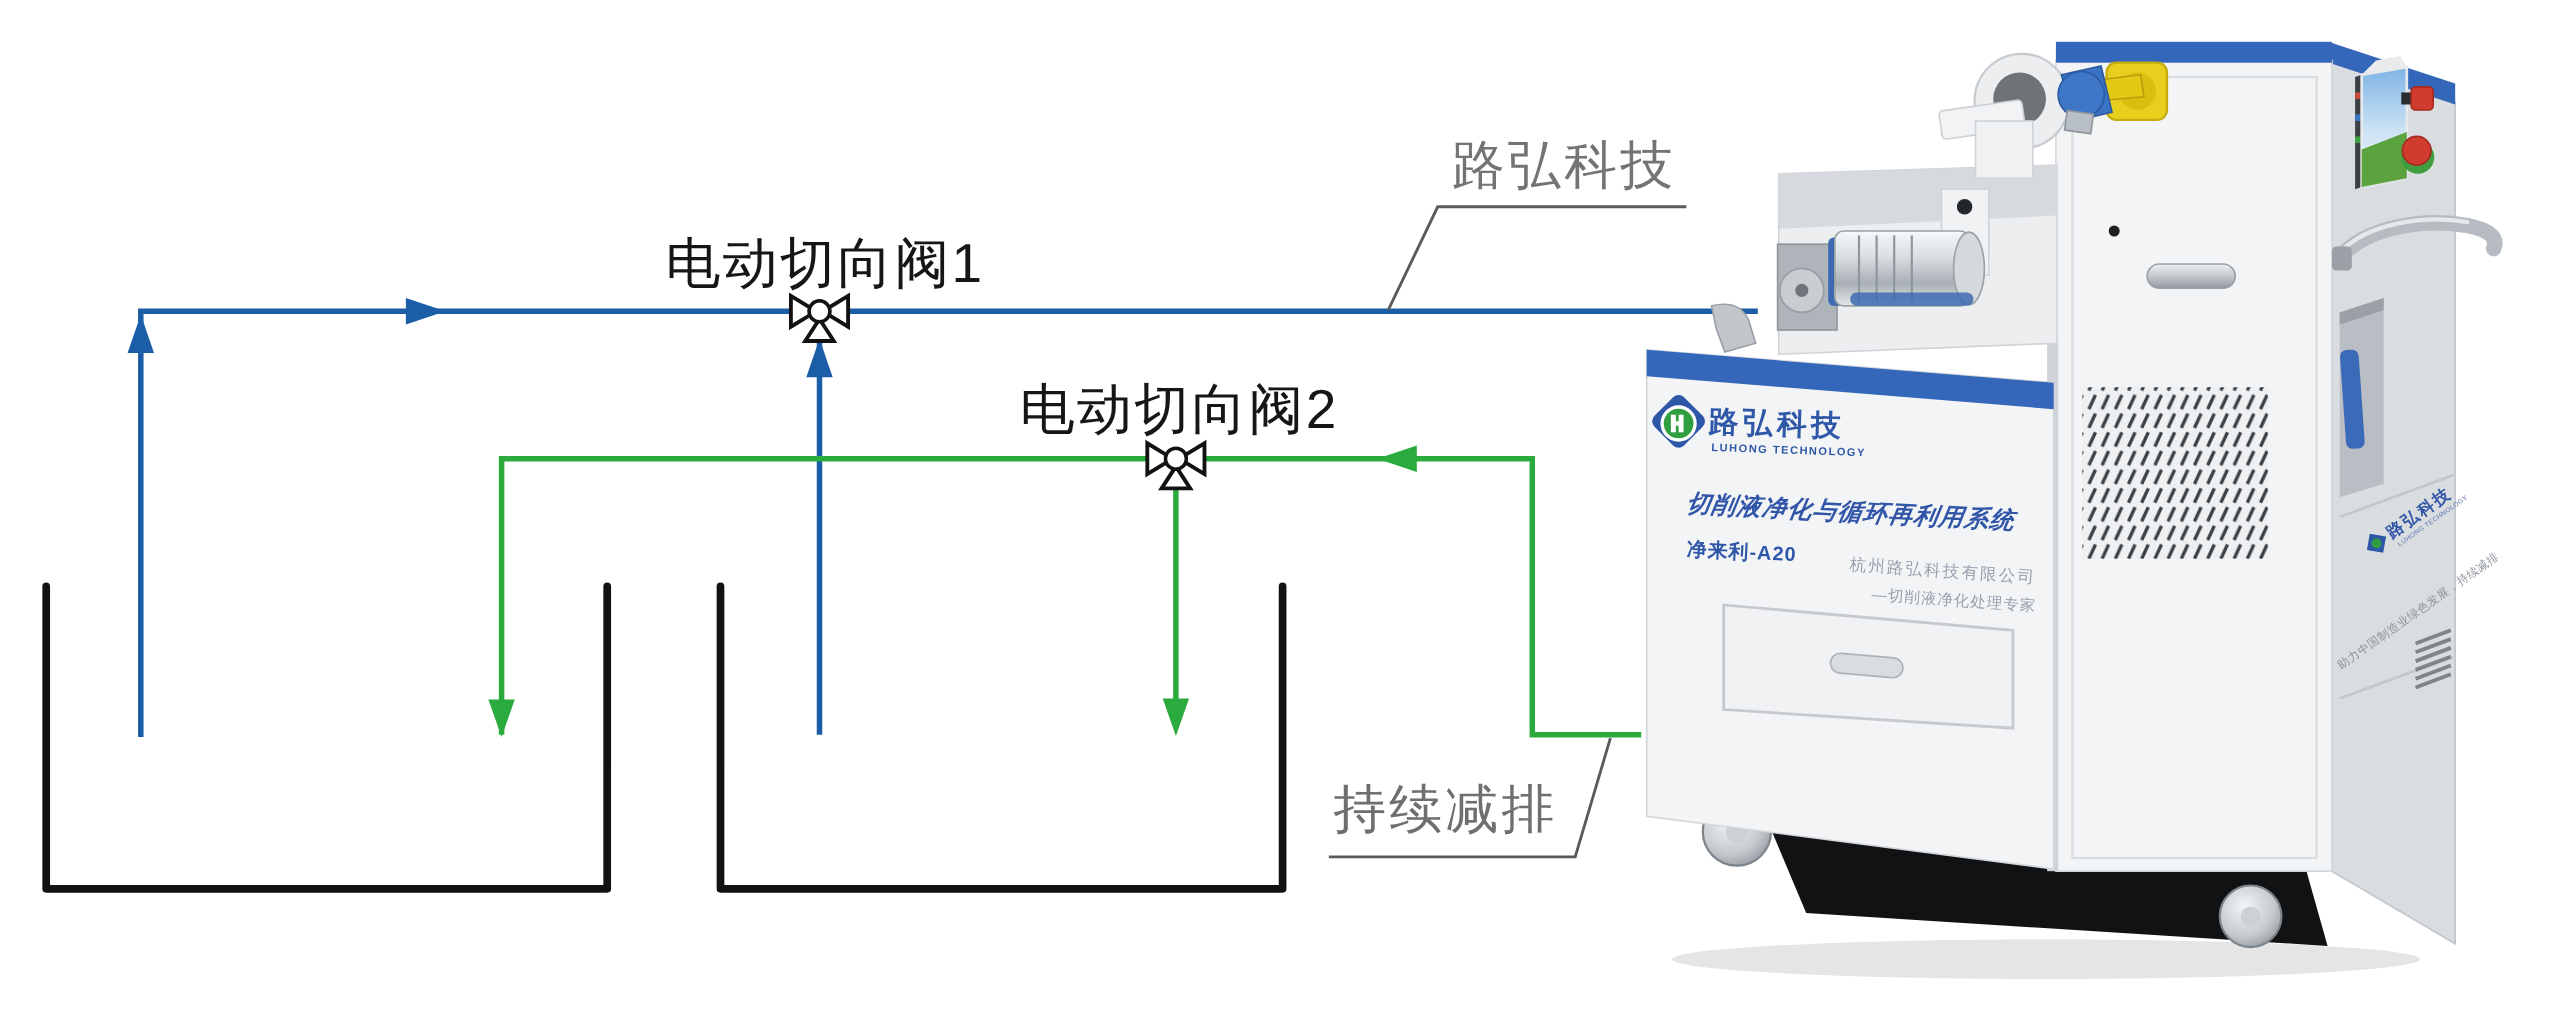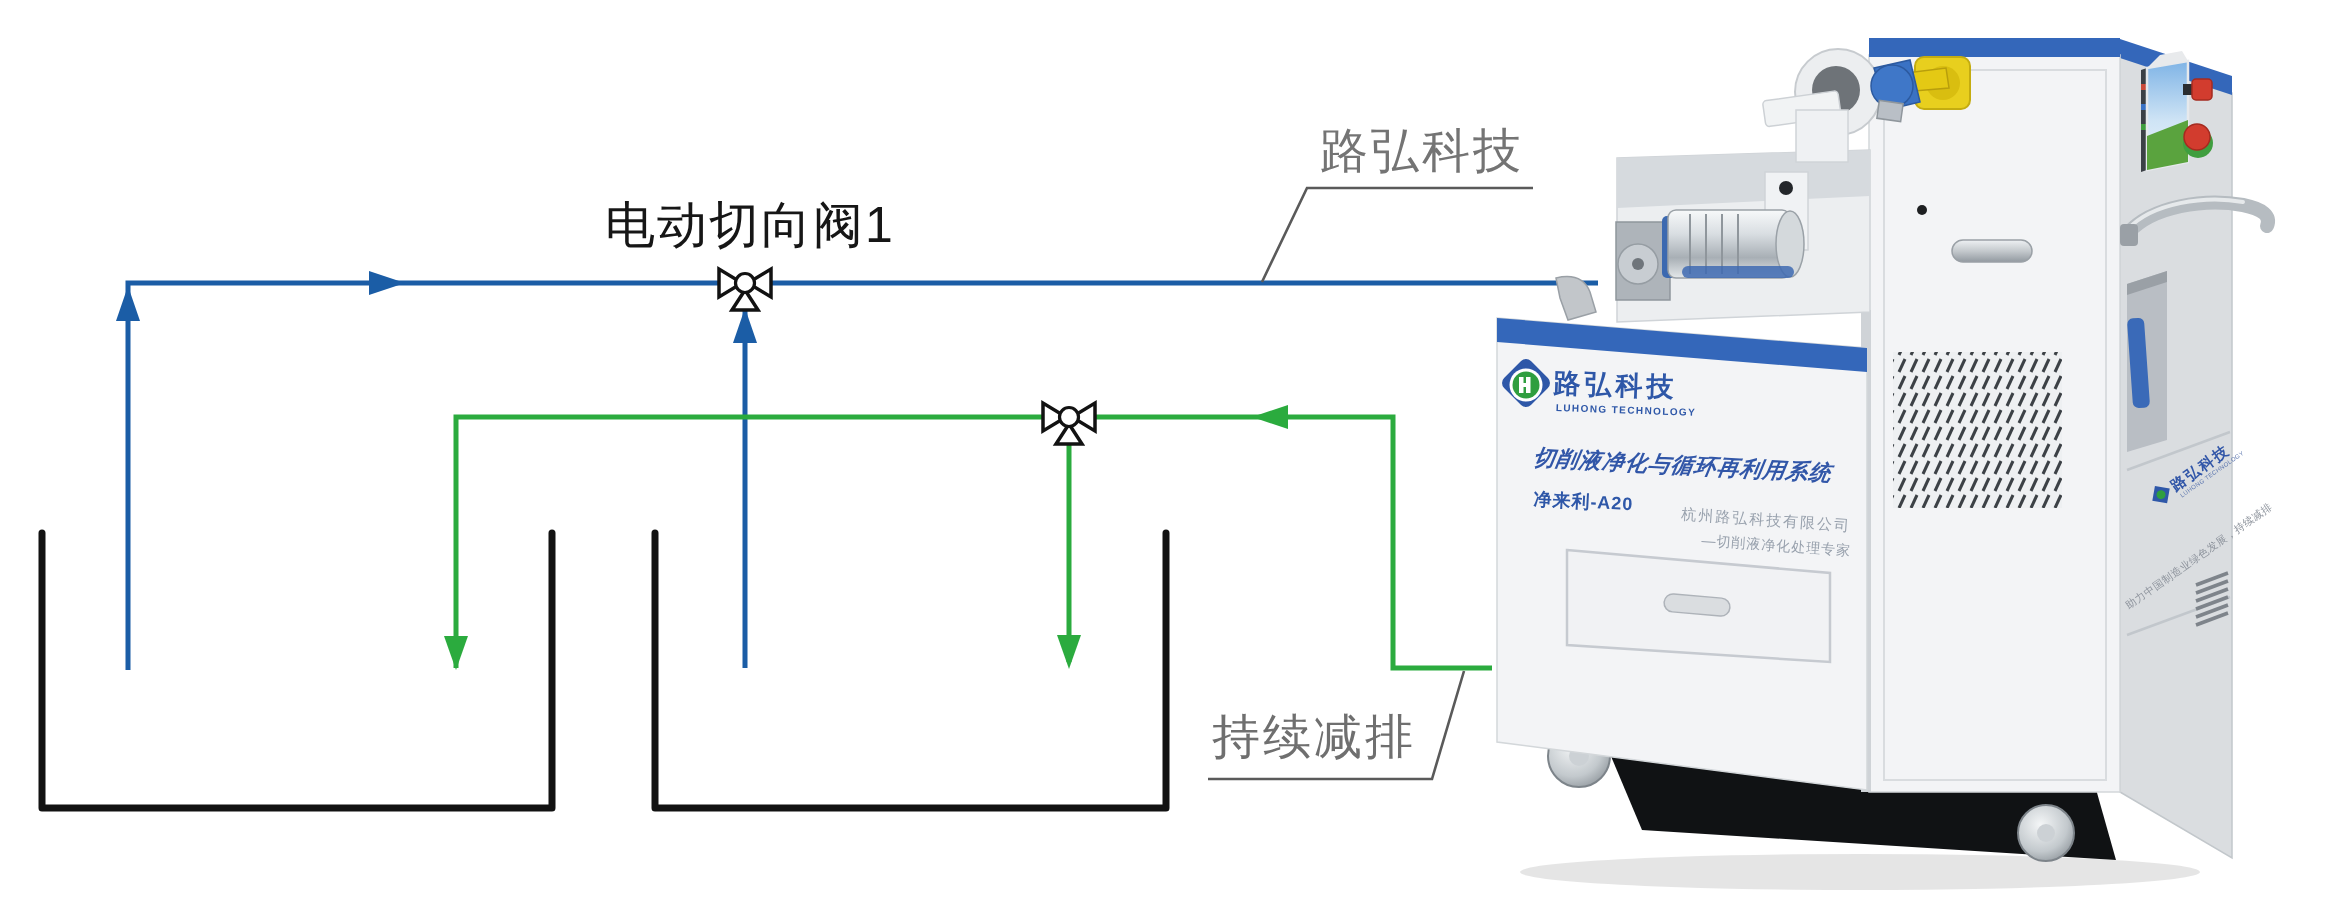--- a/index.html
+++ b/index.html
@@ -2,21 +2,21 @@
 <html><head>
 <meta charset="utf-8">
 <style>
   html,body{margin:0;padding:0;background:#ffffff;}
   #stage{
     position:relative;width:2328px;height:924px;background:#ffffff;overflow:hidden;
     font-family:"Liberation Sans","DejaVu Sans",sans-serif;
   }
   #stage svg{position:absolute;left:0;top:0;}
   .lbl{position:absolute;white-space:nowrap;line-height:1.05;}
-  .lbl.center{transform:translateX(-50%);}
+  .lbl.center{transform:translateX(-50%);margin-top:14px;}
   .black-lbl{color:#161616;font-size:50px;font-weight:500;letter-spacing:2px;}
   .gray-lbl{color:#747474;font-size:48px;font-weight:400;letter-spacing:3px;}
   .brand{color:#2e57a8;font-size:27px;font-weight:bold;letter-spacing:4px;transform:rotate(2deg);transform-origin:left top;}
   .brand-en{color:#2e57a8;font-size:10px;font-weight:bold;letter-spacing:1.4px;transform:rotate(2deg);transform-origin:left top;}
   .sys-title{color:#3156a8;font-size:22px;font-weight:bold;font-style:italic;letter-spacing:1px;
     transform:rotate(3deg) skewX(-6deg);transform-origin:left top;}
   .model{color:#2e57a8;font-size:18px;font-weight:bold;letter-spacing:1px;transform:rotate(3deg);transform-origin:left top;}
   .company{color:#98a1ad;font-size:15px;letter-spacing:2px;transform:rotate(4deg);transform-origin:left top;}
   .company2{color:#98a1ad;font-size:14px;letter-spacing:1px;transform:rotate(4deg);transform-origin:left top;}
   .side-brand{transform:rotate(-35deg);transform-origin:left top;color:#3156a8;}
@@ -212,20 +212,21 @@
         <circle cx="1526" cy="385" r="16.5" fill="#ffffff"></circle>
         <circle cx="1526" cy="385" r="13.5" fill="#2f9e3f"></circle>
         <rect x="1519" y="377" width="4.5" height="16" fill="#ffffff"></rect>
         <rect x="1526" y="377" width="4.5" height="16" fill="#ffffff"></rect>
         <rect x="1519" y="383" width="11" height="4" fill="#ffffff"></rect>
       </g>
     </g>
   </svg>
 
   <div class="lbl center black-lbl" style="left:750px;top:199px;">电动切向阀1</div>
+  <div class="lbl center black-lbl" style="left:1072px;top:332px;">电动切向阀2</div>
   <div class="lbl gray-lbl" style="left:1320px;top:126px;">路弘科技</div>
   <div class="lbl gray-lbl" style="left:1212px;top:712px;color:#6f6f6f;">持续减排</div>
 
   <div class="lbl brand" style="left:1554px;top:369px;">路弘科技</div>
   <div class="lbl brand-en" style="left:1556px;top:403px;">LUHONG TECHNOLOGY</div>
   <div class="lbl sys-title" style="left:1535px;top:446px;">切削液净化与循环再利用系统</div>
   <div class="lbl model" style="left:1534px;top:490px;">净来利-A20</div>
   <div class="lbl company" style="left:1682px;top:506px;">杭州路弘科技有限公司</div>
   <div class="lbl company2" style="left:1702px;top:533px;">—切削液净化处理专家</div>
 

